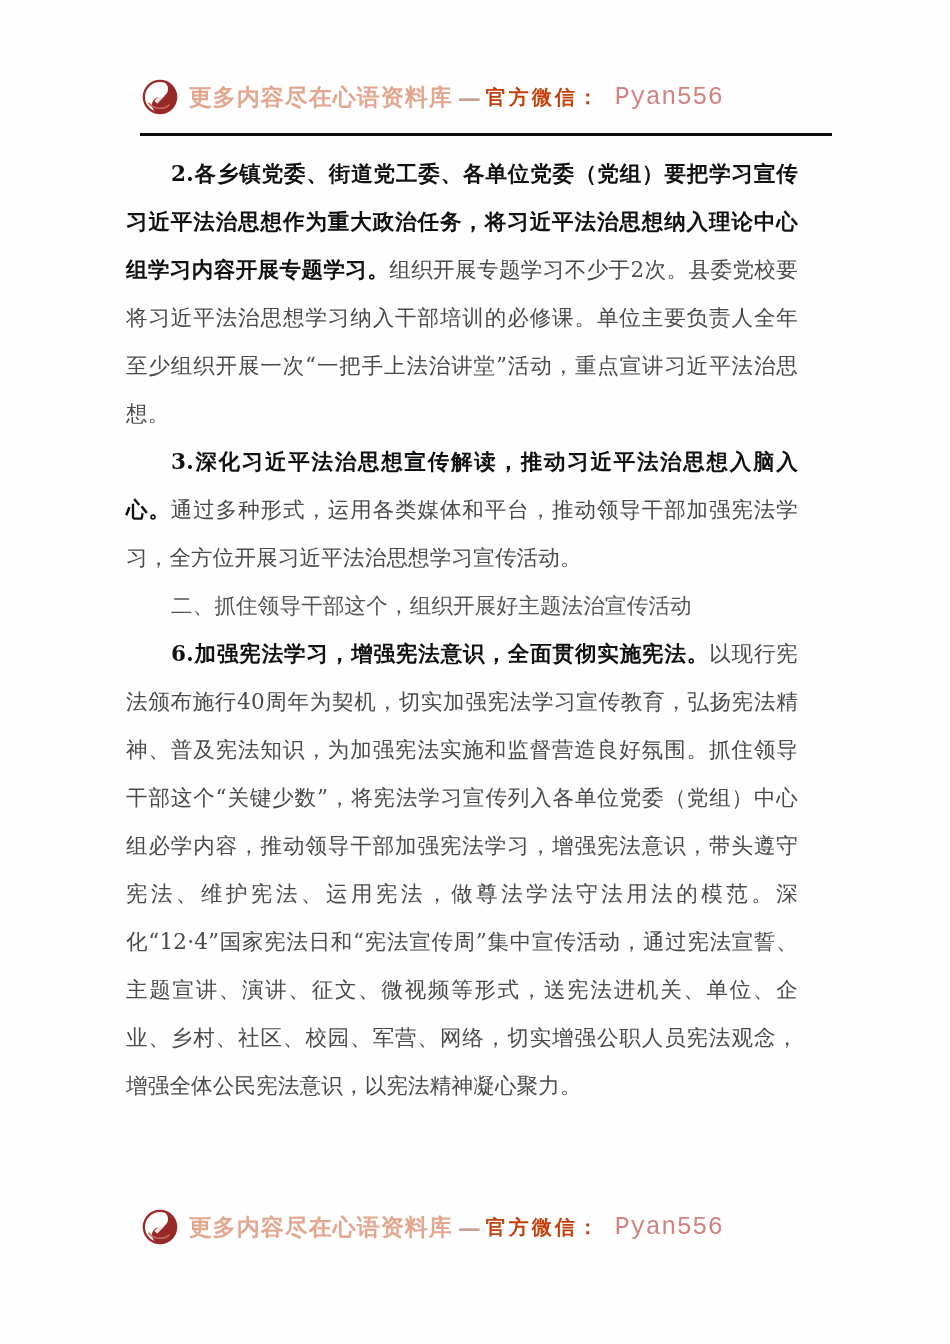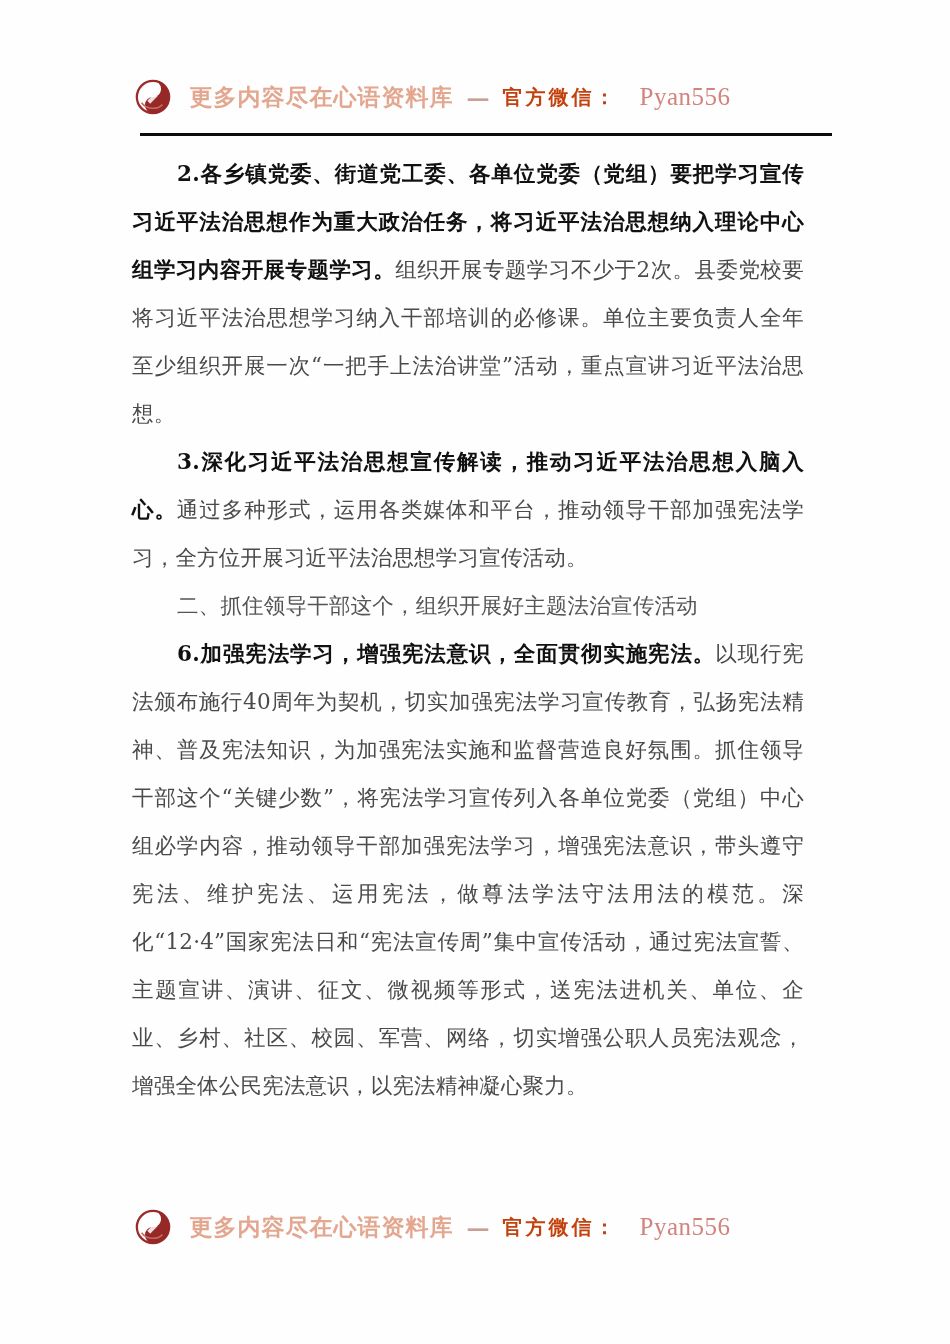--- a/index.html
+++ b/index.html
@@ -22,21 +22,21 @@
   }
 
   
   .watermark {
     position: absolute;
     left: 0;
     width: 864px;
     display: flex;
     align-items: center;
     justify-content: center;
-    gap: 12px;
+    gap: 4px;
     white-space: nowrap;
   }
   .watermark.header { top: 78px; }
   .watermark.footer { top: 1208px; }
 
   .wm-logo {
     width: 38px;
     height: 38px;
     flex: 0 0 38px;
     position: relative;
@@ -58,42 +58,42 @@
     margin: 0 1px;
   }
   .wm-wechat {
     font-family: "DejaVu Serif", serif;
     font-size: 20px;
     font-weight: 700;
     letter-spacing: 3px;
     color: #c2410c;
   }
   .wm-id {
-    font-family: Liberation Serif, serif;
+    font-family: Liberation Mono, monospace;
     font-size: 25px;
     font-weight: 400;
     letter-spacing: 0.5px;
     color: #d2837e;
     margin-left: 10px;
   }
 
   
   .rule {
     position: absolute;
     left: 140px;
     top: 133px;
     width: 692px;
     height: 3px;
     background: #0c0c0c;
   }
 
   
   .body-text {
     position: absolute;
-    left: 132px;
+    left: 126px;
     top: 150px;
     width: 672px;
   }
 
   .para {
     margin: 0 0 0 0;
     font-family: "DejaVu Serif", serif;
     font-size: 21.5px;
     line-height: 48px;
     color: #4a4a4a;

